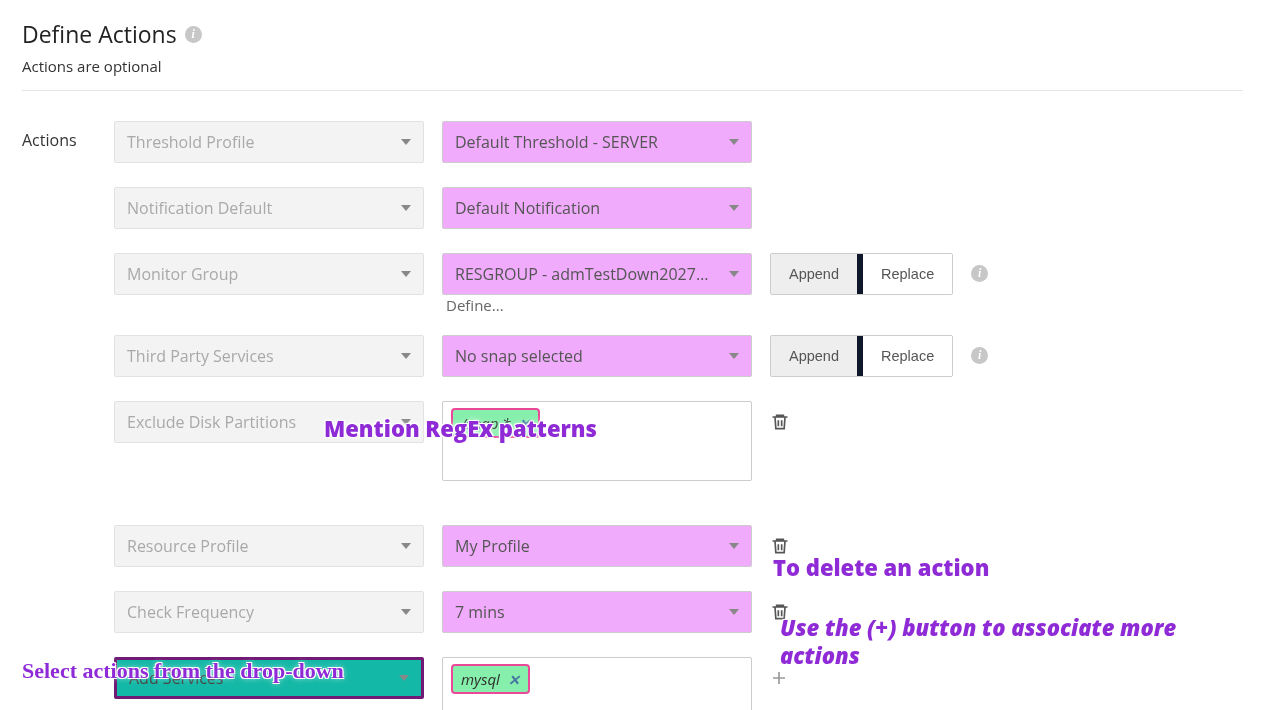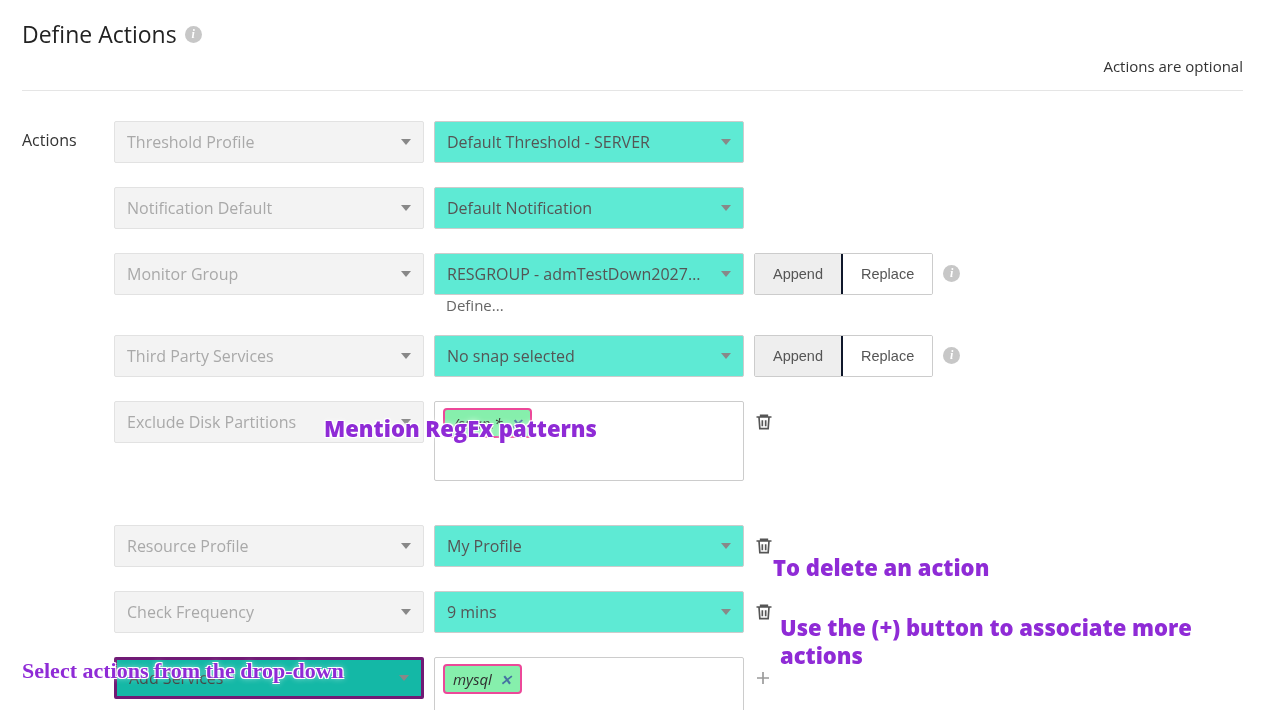--- a/index.html
+++ b/index.html
@@ -36,42 +36,41 @@
     color: #fff;
     font-size: 12px;
     font-weight: 700;
     font-style: italic;
     font-family: Georgia, serif;
   }
   .subtitle {
     margin-top: 6px;
     font-size: 15px;
     color: #333;
-    text-align: right;
   }
   .hr {
     margin-top: 14px;
     border: none;
     border-top: 1px solid #e5e5e5;
   }
   .body {
     display: flex;
     margin-top: 30px;
   }
   .left-col {
     width: 92px;
     font-size: 16px;
     color: #333;
     padding-top: 8px;
   }
   .rows { flex: 1; }
   .row {
     display: flex;
     align-items: flex-start;
-    gap: 10px;
+    gap: 18px;
     margin-bottom: 24px;
     position: relative;
   }
   .selector {
     width: 310px;
     height: 42px;
     background: #f3f3f3;
     border: 1px solid #e2e2e2;
     border-radius: 2px;
     display: flex;
@@ -89,21 +88,21 @@
   }
   .caret {
     width: 0; height: 0;
     border-left: 5px solid transparent;
     border-right: 5px solid transparent;
     border-top: 6px solid #888;
   }
   .value-box {
     width: 310px;
     min-height: 42px;
-    background: #5eead4;
+    background: #f0abfc;
     border: 1px solid #ccc;
     border-radius: 2px;
     display: flex;
     align-items: center;
     justify-content: space-between;
     padding: 0 12px;
     color: #555;
     font-size: 16px;
     cursor: pointer;
   }
@@ -168,21 +167,21 @@
     background: #fff;
     padding: 0 18px;
     font-size: 14.5px;
     color: #555;
     cursor: pointer;
     height: 100%;
   }
   .btn.active {
     background: #eeeeee;
   }
-  .btn + .btn { border-left: 2px solid #0f172a; }
+  .btn + .btn { border-left: 6px solid #0f172a; }
   .trash {
     width: 20px;
     height: 22px;
     margin-top: 10px;
     color: #555;
     cursor: pointer;
   }
   .plus {
     width: 18px; height: 18px;
     margin-top: 12px;
@@ -310,21 +309,21 @@
           <path d="M3 6h18M8 6V4h8v2M6 6l1 14h10l1-14M10 10v7M14 10v7"></path>
         </svg>
       </div>
 
       <div class="row">
         <div class="selector">
           <span>Check Frequency</span>
           <span class="caret"></span>
         </div>
         <div class="value-box">
-          <span class="text">9 mins</span>
+          <span class="text">7 mins</span>
           <span class="caret"></span>
         </div>
         <svg class="trash" viewBox="0 0 24 24" fill="none" stroke="currentColor" stroke-width="2">
           <path d="M3 6h18M8 6V4h8v2M6 6l1 14h10l1-14M10 10v7M14 10v7"></path>
         </svg>
       </div>
 
       <div class="row" style="margin-bottom:0;">
         <div class="selector add">
           <span>Add Services</span>
@@ -341,14 +340,14 @@
           <path d="M12 4v16M4 12h16"></path>
         </svg>
       </div>
 
     </div>
   </div>
 </div>
 
 <div class="ann" style="left:324px; top:415px;">Mention RegEx patterns</div>
 <div class="ann" style="left:773px; top:554px;">To delete an action</div>
-<div class="ann" style="left:780px; top:614px; width:440px;">Use the (+) button to associate more actions</div>
+<div class="ann" style="left:780px; top:614px; width:440px;font-style:italic;">Use the (+) button to associate more actions</div>
 <div class="ann" style="left:22px; top:657px;font-family:Liberation Serif, serif;">Select actions from the drop-down</div>
 
 </body></html>

